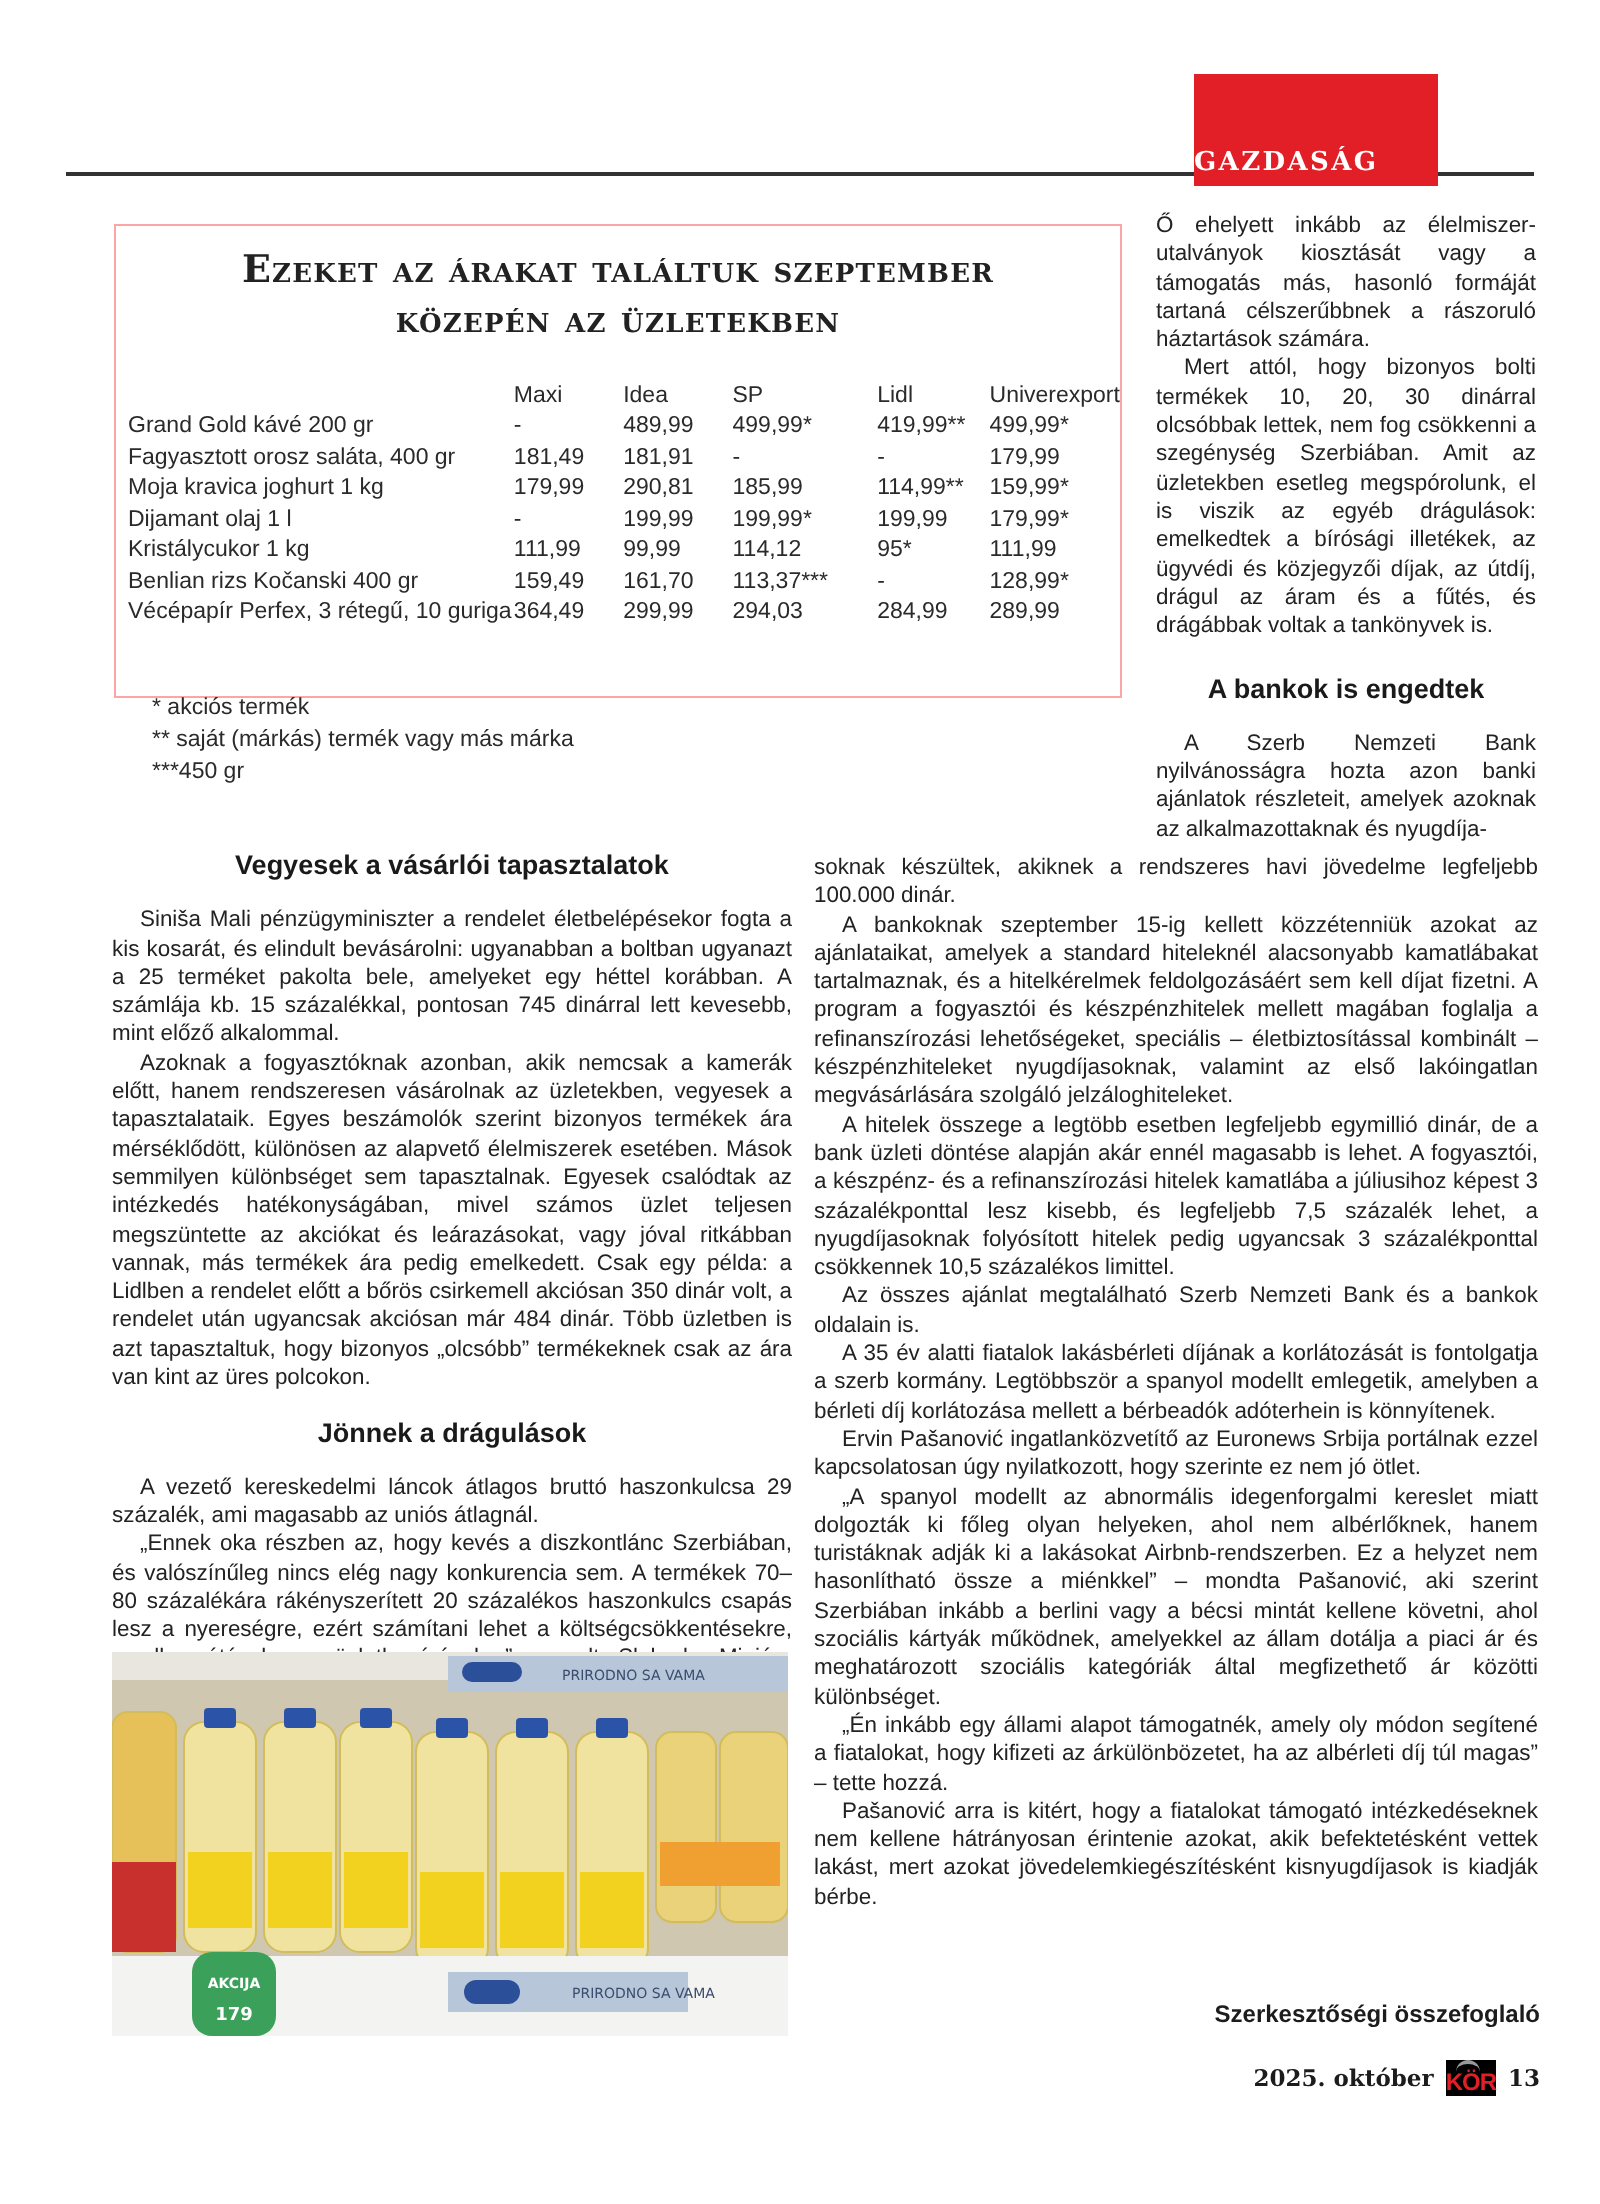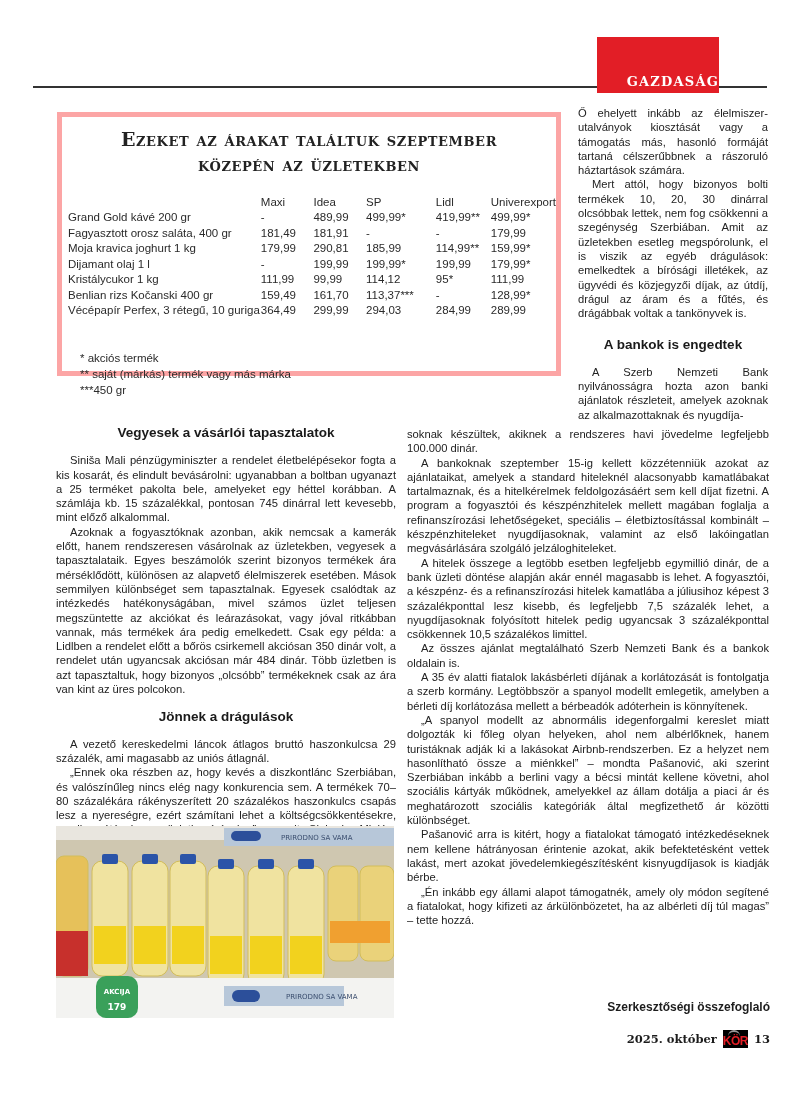--- a/index.html
+++ b/index.html
@@ -1,20 +1,20 @@
 <!DOCTYPE html>
 <html><head>
 <meta charset="utf-8">
 <style>
   html, body { margin:0; padding:0; background:#ffffff; }
   body { width:800px; height:1102px; position:relative; overflow:hidden; font-family:"DejaVu Sans", sans-serif; color:#1c1c1c; }
   .rule { position:absolute; left:33px; top:86px; width:734px; height:2px; background:#333; }
   .section-tag { position:absolute; left:597px; top:37px; width:122px; height:56px; background:#e21e26; }
-  .section-tag span { position:absolute; left:0; right:0; bottom:4px; text-align:right; color:#fff; font-family:"DejaVu Serif", serif; font-weight:bold; font-size:13px; letter-spacing:1.2px; }
-  .box { position:absolute; left:57px; top:112px; width:504px; height:264px; border:5px solid #fca5a5; box-sizing:border-box; }
+  .section-tag span { position:absolute; left:0; right:0; bottom:4px; text-align:left; color:#fff; font-family:"DejaVu Serif", serif; font-weight:bold; font-size:13px; letter-spacing:1.2px; }
+  .box { position:absolute; left:57px; top:112px; width:504px; height:237px; border:1px solid #fca5a5; box-sizing:border-box; }
   .box-title { position:absolute; left:0; right:0; top:10px; text-align:center; font-family:"DejaVu Serif", serif; font-weight:bold; font-size:19px; line-height:25px; font-variant:small-caps; letter-spacing:0.6px; color:#222; }
   table.prices { position:absolute; left:6px; top:77px; border-collapse:collapse; font-family:"Liberation Sans", sans-serif; font-size:11.5px; color:#2a2a2a; }
   table.prices td, table.prices th { padding:0; height:15.5px; font-weight:normal; text-align:left; white-space:nowrap; }
   table.prices th { text-align:left; }
   .c0 { width:193px; } .c1 { width:56px; } .c2 { width:56px; } .c3 { width:74px; } .c4 { width:57px; } .c5 { width:60px; }
   .notes { position:absolute; left:18px; top:233px; font-family:"Liberation Sans", sans-serif; font-size:11.5px; line-height:16px; color:#2a2a2a; }
   .col { position:absolute; font-family:"Liberation Sans", sans-serif; font-size:11.2px; line-height:14.3px; color:#222; text-align:justify; }
   .col p { margin:0; text-indent:14px; }
   .col p.noind { text-indent:0; }
   h3.sub { margin:0; font-family:"Liberation Sans", sans-serif; font-weight:bold; font-size:13.5px; text-align:center; color:#1a1a1a; }
@@ -175,23 +175,24 @@
     <text x="225" y="14" font-size="7" fill="#3a4d6e" font-family="DejaVu Sans, sans-serif">PRIRODNO SA VAMA</text>
   </svg>
 </div>
 
 <div class="col" style="left:407px; top:427px; width:362px;">
   <p class="noind">soknak készültek, akiknek a rendszeres havi jövedelme legfeljebb 100.000 dinár.</p>
   <p>A bankoknak szeptember 15-ig kellett közzétenniük azokat az ajánlataikat, amelyek a standard hiteleknél alacsonyabb kamatlábakat tartalmaznak, és a hitelkérelmek feldolgozásáért sem kell díjat fizetni. A program a fogyasztói és készpénzhitelek mellett magában foglalja a refinanszírozási lehetőségeket, speciális – életbiztosítással kombinált – készpénzhiteleket nyugdíjasoknak, valamint az első lakóingatlan megvásárlására szolgáló jelzáloghiteleket.</p>
   <p>A hitelek összege a legtöbb esetben legfeljebb egymillió dinár, de a bank üzleti döntése alapján akár ennél magasabb is lehet. A fogyasztói, a készpénz- és a refinanszírozási hitelek kamatlába a júliusihoz képest 3 százalékponttal lesz kisebb, és legfeljebb 7,5 százalék lehet, a nyugdíjasoknak folyósított hitelek pedig ugyancsak 3 százalékponttal csökkennek 10,5 százalékos limittel.</p>
   <p>Az összes ajánlat megtalálható Szerb Nemzeti Bank és a bankok oldalain is.</p>
   <p>A 35 év alatti fiatalok lakásbérleti díjának a korlátozását is fontolgatja a szerb kormány. Legtöbbször a spanyol modellt emlegetik, amelyben a bérleti díj korlátozása mellett a bérbeadók adóterhein is könnyítenek.</p>
+  <p>Ervin Pašanović ingatlanközvetítő az Euronews Srbija portálnak ezzel kapcsolatosan úgy nyilatkozott, hogy szerinte ez nem jó ötlet.</p>
   <p>„A spanyol modellt az abnormális idegenforgalmi kereslet miatt dolgozták ki főleg olyan helyeken, ahol nem albérlőknek, hanem turistáknak adják ki a lakásokat Airbnb-rendszerben. Ez a helyzet nem hasonlítható össze a miénkkel” – mondta Pašanović, aki szerint Szerbiában inkább a berlini vagy a bécsi mintát kellene követni, ahol szociális kártyák működnek, amelyekkel az állam dotálja a piaci ár és meghatározott szociális kategóriák által megfizethető ár közötti különbséget.</p>
+  <p>„Én inkább egy állami alapot támogatnék, amely oly módon segítené a fiatalokat, hogy kifizeti az árkülönbözetet, ha az albérleti díj túl magas” – tette hozzá.</p>
   <p>Pašanović arra is kitért, hogy a fiatalokat támogató intézkedéseknek nem kellene hátrányosan érintenie azokat, akik befektetésként vettek lakást, mert azokat jövedelemkiegészítésként kisnyugdíjasok is kiadják bérbe.</p>
-  <p>„Én inkább egy állami alapot támogatnék, amely oly módon segítené a fiatalokat, hogy kifizeti az árkülönbözetet, ha az albérleti díj túl magas” – tette hozzá.</p>
 </div>
 
 <div class="signature">Szerkesztőségi összefoglaló</div>
 
 <div class="footer">
   <span>2025. október</span>
   <span class="logo">KÖR</span>
   <span>13</span>
 </div>
 

